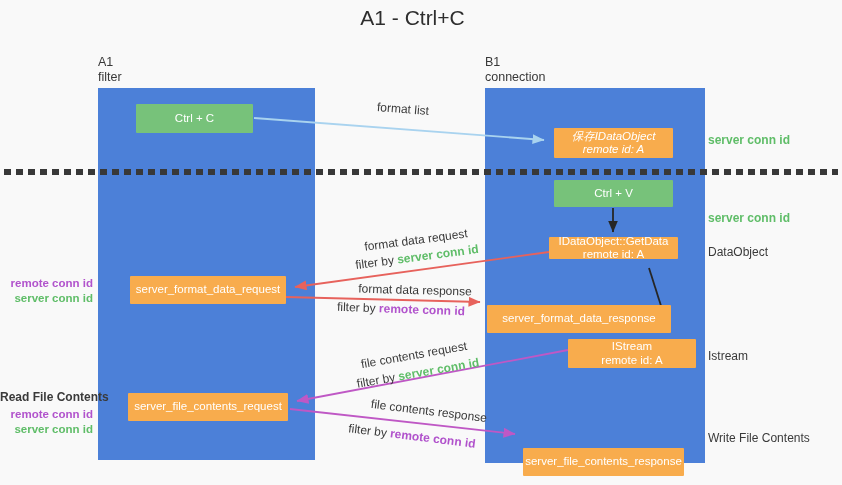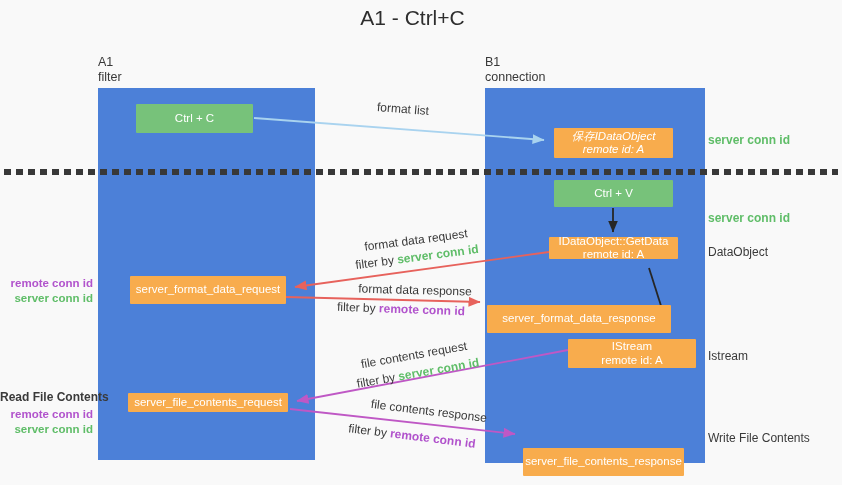--- a/index.html
+++ b/index.html
@@ -134,21 +134,21 @@
     <span>server_format_data_response</span>
   </div>
 
   <div class="node orange" style="left:568px;top:339px;width:128px;height:29px;">
     <div>
       <div>IStream</div>
       <div>remote id: A</div>
     </div>
   </div>
 
-  <div class="node orange" style="left:128px;top:393px;width:160px;height:19px;">
+  <div class="node orange" style="left:128px;top:393px;width:160px;height:28px;">
     <span>server_file_contents_request</span>
   </div>
 
   <div class="node orange" style="left:523px;top:448px;width:161px;height:28px;">
     <span>server_file_contents_response</span>
   </div>
 
   <div class="elabel" style="left:403px;top:109px;--rot:4.5deg;">format list</div>
 
   <div class="elabel" style="left:416px;top:240px;--rot:-7.5deg;">format data request</div>

